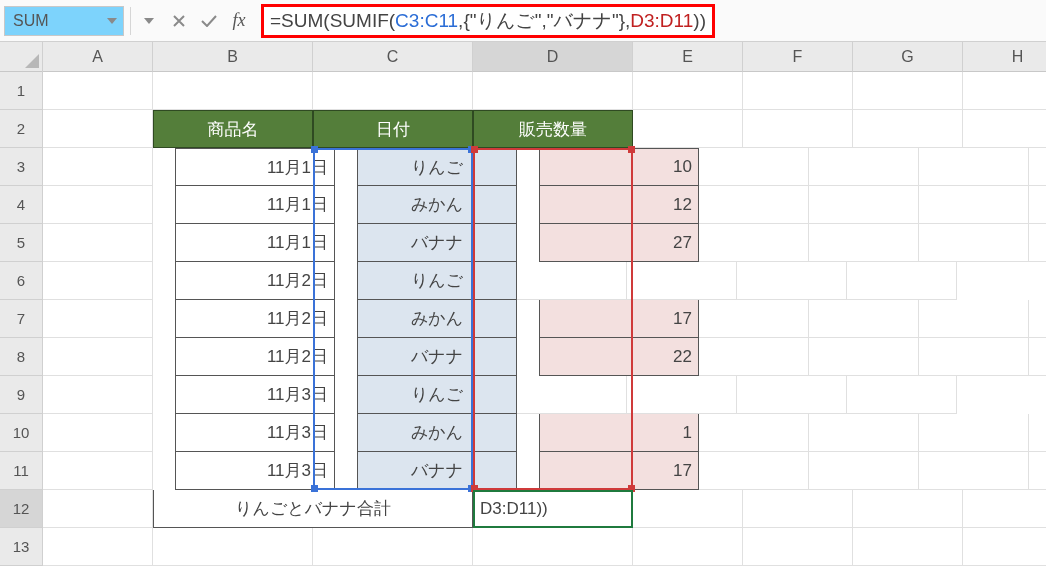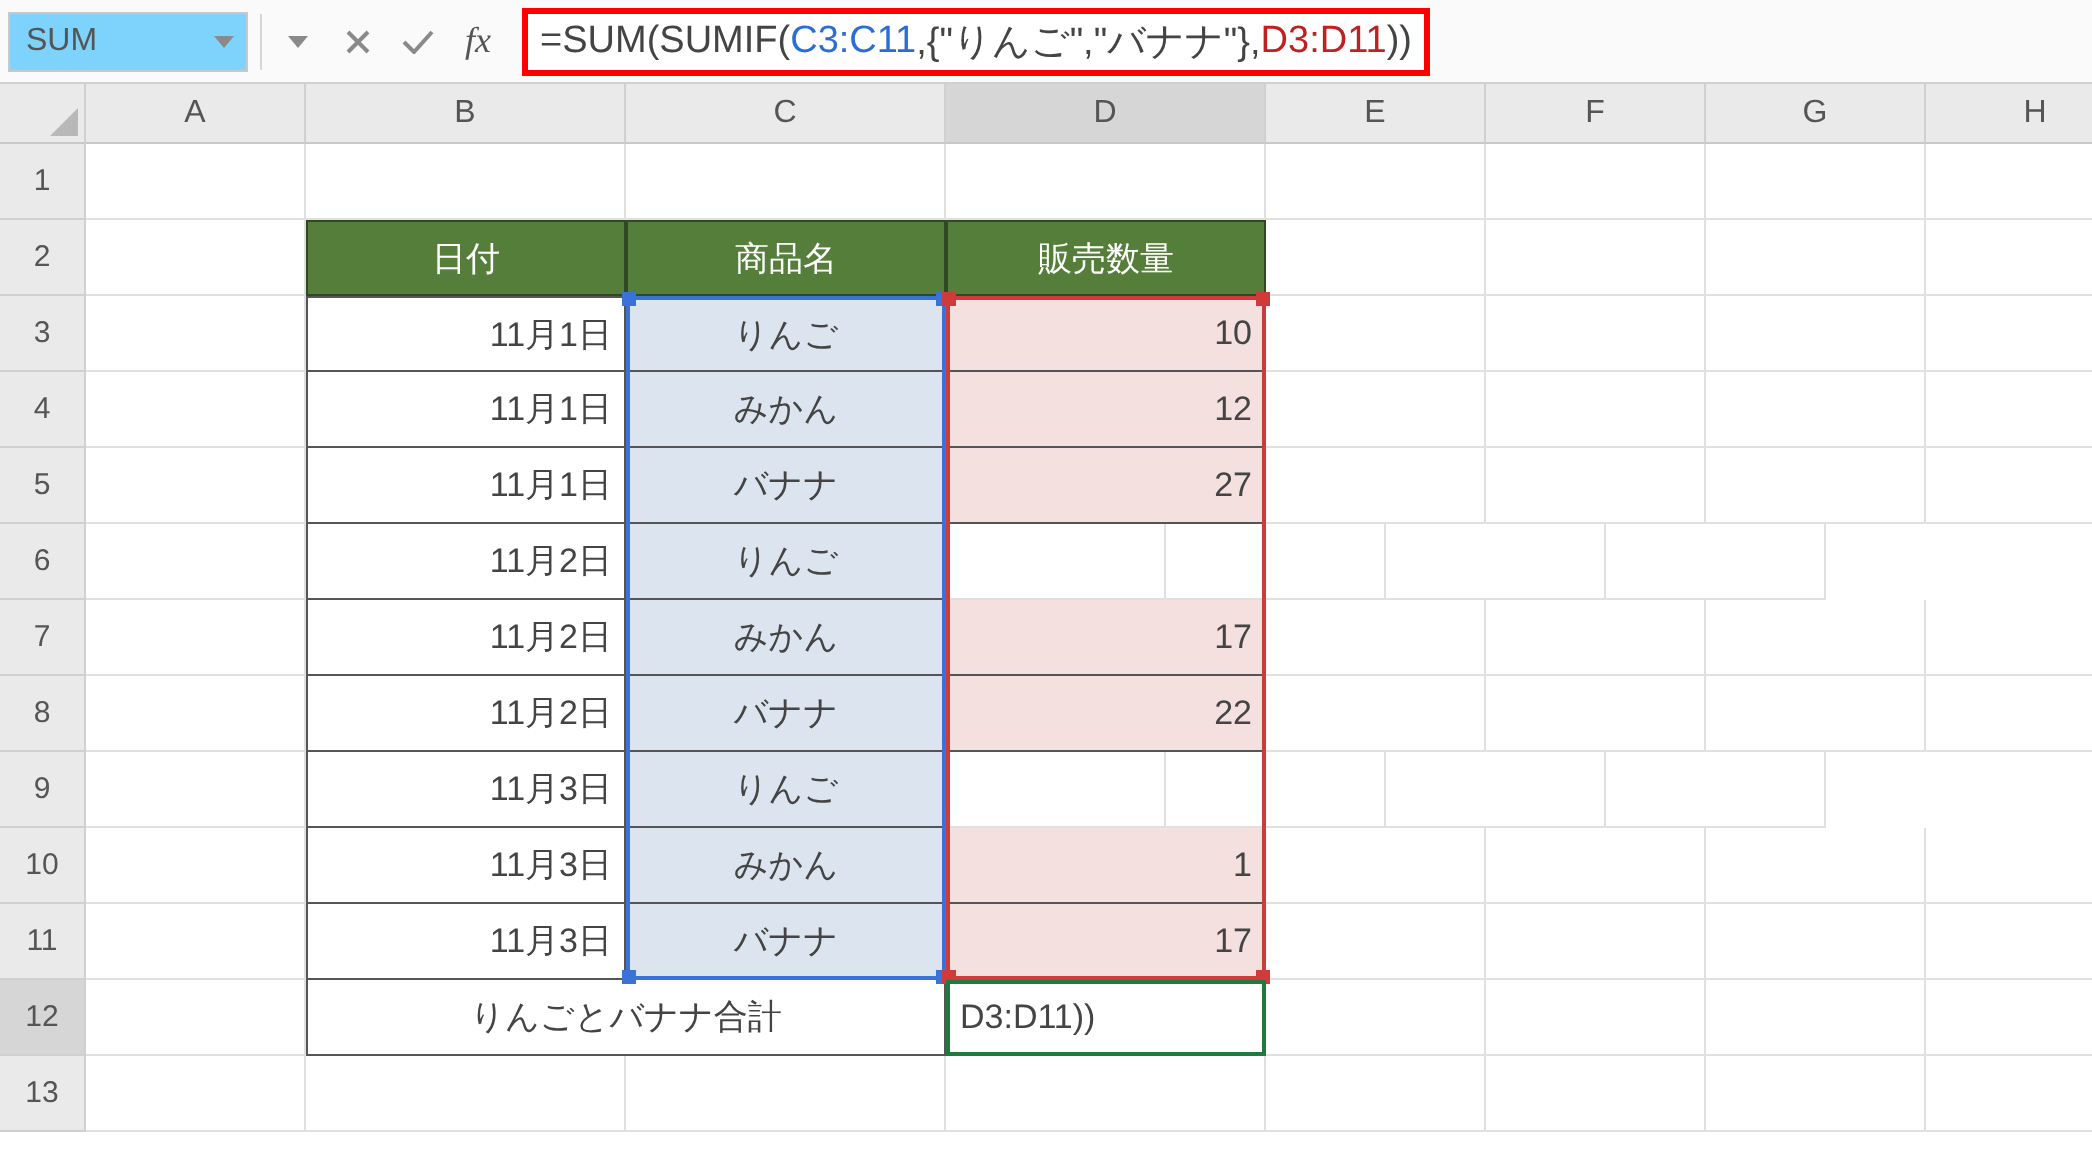--- a/index.html
+++ b/index.html
@@ -145,20 +145,21 @@
     color: #444;
     overflow: hidden;
     white-space: nowrap;
   }
   .cell.jright { justify-content: flex-end; }
   .cell.jcenter { justify-content: center; }
   .cell.jleft { justify-content: flex-start; }
   .tbl .cell.colB, .tbl .cell.colC, .tbl .cell.colD {
     border: 1px solid #555;
     border-top: none;
+    margin-left: 22px;
   }
   .tblhead .cell.colB, .tblhead .cell.colC, .tblhead .cell.colD {
     background: #547e3a;
     color: #fff;
     justify-content: center;
     border: 1px solid #2f4a22;
   }
   .tbltop .cell.colB, .tbltop .cell.colC, .tbltop .cell.colD {
     border-top: 1px solid #555;
   }
@@ -276,22 +277,22 @@
         <div class="cell colC"></div>
         <div class="cell colD"></div>
         <div class="cell colE"></div>
         <div class="cell colF"></div>
         <div class="cell colG"></div>
         <div class="cell colH"></div>
       </div>
 
       <div class="row tblhead">
         <div class="cell colA"></div>
+        <div class="cell colC">商品名</div>
         <div class="cell colB">日付</div>
-        <div class="cell colC">商品名</div>
         <div class="cell colD">販売数量</div>
         <div class="cell colE"></div>
         <div class="cell colF"></div>
         <div class="cell colG"></div>
         <div class="cell colH"></div>
       </div>
 
       <div class="row tbl tbltop">
         <div class="cell colA"></div>
         <div class="cell colB jright">11月1日</div>

